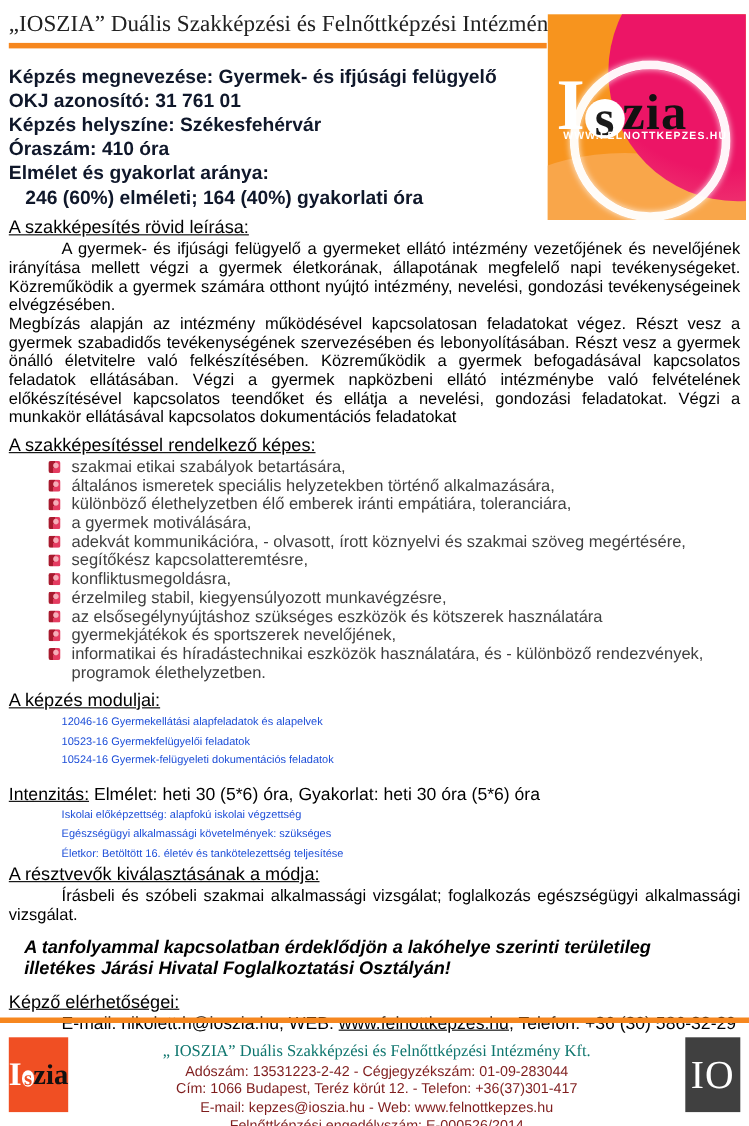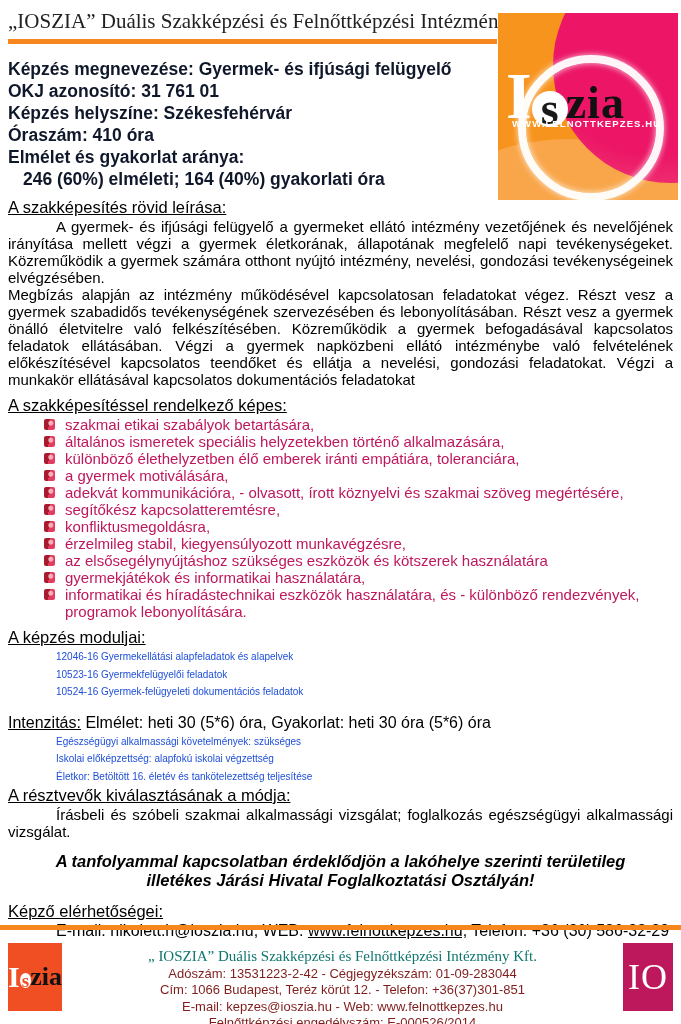--- a/index.html
+++ b/index.html
@@ -30,52 +30,52 @@
   
   .course{margin-top:14px;font-weight:bold;font-size:17.5px;line-height:22px;color:#0f172a;}
   .course .indent{padding-left:15px;}
 
   
   .sec-h{font-size:16.5px;line-height:18px;color:#000;text-decoration:underline;margin:8px 0 2px 0;font-weight:normal;}
   .body-p{font-size:15px;line-height:17px;text-align:justify;margin:0;color:#000;}
   .ind48{text-indent:48px;}
 
   ul.skills{list-style:none;margin:1px 0 0 0;padding:0;}
-  ul.skills li{position:relative;padding-left:57px;font-size:15px;line-height:17px;color:#be185d;}
+  ul.skills li{position:relative;padding-left:57px;font-size:15px;line-height:17px;color:#404040;}
   .bullet-icon{position:absolute;left:36px;top:3px;width:11px;height:11px;border-radius:2px;
       background:radial-gradient(circle at 62% 38%, #f6aeb9 0 2px, rgba(0,0,0,0) 3px),
                  linear-gradient(100deg,#a81a2e 0 45%,#e43b60 45% 100%);}
 
   .plain-list{margin:1px 0 0 0;padding:0;list-style:none;}
   .plain-list li{padding-left:48px;font-size:10px;line-height:17.5px;color:#1d4ed8;}
 
   .inline-line{margin-top:13px;font-size:16px;line-height:18px;color:#000;}
   .inline-line .lbl{text-decoration:underline;}
 
   .notice{margin:12px 0 12px 0;padding:0 14px;font-size:16.5px;line-height:19px;font-weight:bold;font-style:italic;
-          text-align:center;color:#000;}
+          color:#000;}
 
   .contact-line{padding-left:48px;font-size:16px;line-height:18px;margin-top:2px;color:#000;}
   .contact-line .weblink{text-decoration:underline;cursor:pointer;}
 
   
   .rule-bottom{position:absolute;left:0;top:925px;width:681px;height:5px;background:#f6871f;}
   .footer{position:absolute;left:0;top:938px;width:681px;display:flex;justify-content:space-between;align-items:flex-start;
           box-sizing:border-box;padding:0 8px;}
   .f-logo-left{width:54px;height:68px;margin-top:5px;background:#f04f23;display:flex;align-items:center;justify-content:center;
           font-family:"Liberation Serif","DejaVu Serif",serif;}
   .f-logo-left .fi{color:#fff;font-size:30px;font-weight:bold;}
   .f-disc{display:inline-flex;align-items:center;justify-content:center;width:15px;height:15px;border-radius:50%;
           background:#fff;margin:6px -1px 0 0;}
   .f-disc .fs{color:#f04f23;font-size:19px;line-height:15px;font-weight:bold;}
   .f-logo-left .fzia{color:#111;font-size:26px;font-weight:bold;}
   .f-center{flex:1;text-align:center;margin-top:9px;}
   .f-company{font-family:"Liberation Serif","DejaVu Serif",serif;font-size:15px;line-height:19px;color:#0f766e;}
   .f-line{font-size:13px;line-height:16.3px;color:#7f1d1d;}
-  .f-logo-right{width:50px;height:68px;margin-top:5px;background:#be185d;display:flex;align-items:center;justify-content:center;
+  .f-logo-right{width:50px;height:68px;margin-top:5px;background:#404040;display:flex;align-items:center;justify-content:center;
           font-family:"Liberation Serif","DejaVu Serif",serif;color:#fff;font-size:36px;letter-spacing:1px;}
 </style>
 </head>
 <body>
 
 <div class="page">
   <div class="content">
 
     <div class="hdr-title">„IOSZIA” Duális Szakképzési és Felnőttképzési Intézmény</div>
     <div class="rule-top"></div>
@@ -97,38 +97,38 @@
     <ul class="skills">
       <li><span class="bullet-icon"></span><span>szakmai etikai szabályok betartására,</span></li>
       <li><span class="bullet-icon"></span><span>általános ismeretek speciális helyzetekben történő alkalmazására,</span></li>
       <li><span class="bullet-icon"></span><span>különböző élethelyzetben élő emberek iránti empátiára, toleranciára,</span></li>
       <li><span class="bullet-icon"></span><span>a gyermek motiválására,</span></li>
       <li><span class="bullet-icon"></span><span>adekvát kommunikációra, - olvasott, írott köznyelvi és szakmai szöveg megértésére,</span></li>
       <li><span class="bullet-icon"></span><span>segítőkész kapcsolatteremtésre,</span></li>
       <li><span class="bullet-icon"></span><span>konfliktusmegoldásra,</span></li>
       <li><span class="bullet-icon"></span><span>érzelmileg stabil, kiegyensúlyozott munkavégzésre,</span></li>
       <li><span class="bullet-icon"></span><span>az elsősegélynyújtáshoz szükséges eszközök és kötszerek használatára</span></li>
-      <li><span class="bullet-icon"></span><span>gyermekjátékok és informatikai használatára,</span></li>
-      <li><span class="bullet-icon"></span><span>informatikai és híradástechnikai eszközök használatára, és - különböző rendezvények, programok lebonyolítására.</span></li>
+      <li><span class="bullet-icon"></span><span>gyermekjátékok és sportszerek nevelőjének,</span></li>
+      <li><span class="bullet-icon"></span><span>informatikai és híradástechnikai eszközök használatára, és - különböző rendezvények, programok élethelyzetben.</span></li>
     </ul>
 
     <div class="sec-h">A képzés moduljai:</div>
     <ul class="plain-list">
       <li>12046-16 Gyermekellátási alapfeladatok és alapelvek</li>
       <li>10523-16 Gyermekfelügyelői feladatok</li>
       <li>10524-16 Gyermek-felügyeleti dokumentációs feladatok</li>
     </ul>
 
     <div class="inline-line">
       <span class="lbl">Intenzitás:</span><span> Elmélet: heti 30 (5*6) óra, Gyakorlat: heti 30 óra (5*6) óra</span>
     </div>
 
     <ul class="plain-list">
+      <li>Iskolai előképzettség: alapfokú iskolai végzettség</li>
       <li>Egészségügyi alkalmassági követelmények: szükséges</li>
-      <li>Iskolai előképzettség: alapfokú iskolai végzettség</li>
       <li>Életkor: Betöltött 16. életév és tankötelezettség teljesítése</li>
     </ul>
 
     <div class="sec-h" style="margin-top:1px;">A résztvevők kiválasztásának a módja:</div>
     <p class="body-p ind48">Írásbeli és szóbeli szakmai alkalmassági vizsgálat; foglalkozás egészségügyi alkalmassági vizsgálat.</p>
 
     <p class="notice">A tanfolyammal kapcsolatban érdeklődjön a lakóhelye szerinti területileg illetékes Járási Hivatal Foglalkoztatási Osztályán!</p>
 
     <div class="sec-h" style="margin-top:11px;">Képző elérhetőségei:</div>
     <div class="contact-line">
@@ -156,19 +156,19 @@
     <div class="f-logo-left">
       <span class="fi">I</span>
         <span class="f-disc">
           <span class="fs">s</span>
         </span>
         <span class="fzia">zia</span>
     </div>
     <div class="f-center">
       <div class="f-company">„ IOSZIA” Duális Szakképzési és Felnőttképzési Intézmény Kft.</div>
       <div class="f-line">Adószám: 13531223-2-42 - Cégjegyzékszám: 01-09-283044</div>
-      <div class="f-line">Cím: 1066 Budapest, Teréz körút 12. - Telefon: +36(37)301-851</div>
+      <div class="f-line">Cím: 1066 Budapest, Teréz körút 12. - Telefon: +36(37)301-417</div>
       <div class="f-line">E-mail: kepzes@ioszia.hu - Web: www.felnottkepzes.hu</div>
       <div class="f-line">Felnőttképzési engedélyszám: E-000526/2014</div>
     </div>
     <div class="f-logo-right">IO</div>
   </div>
 </div>
 
 </body></html>

